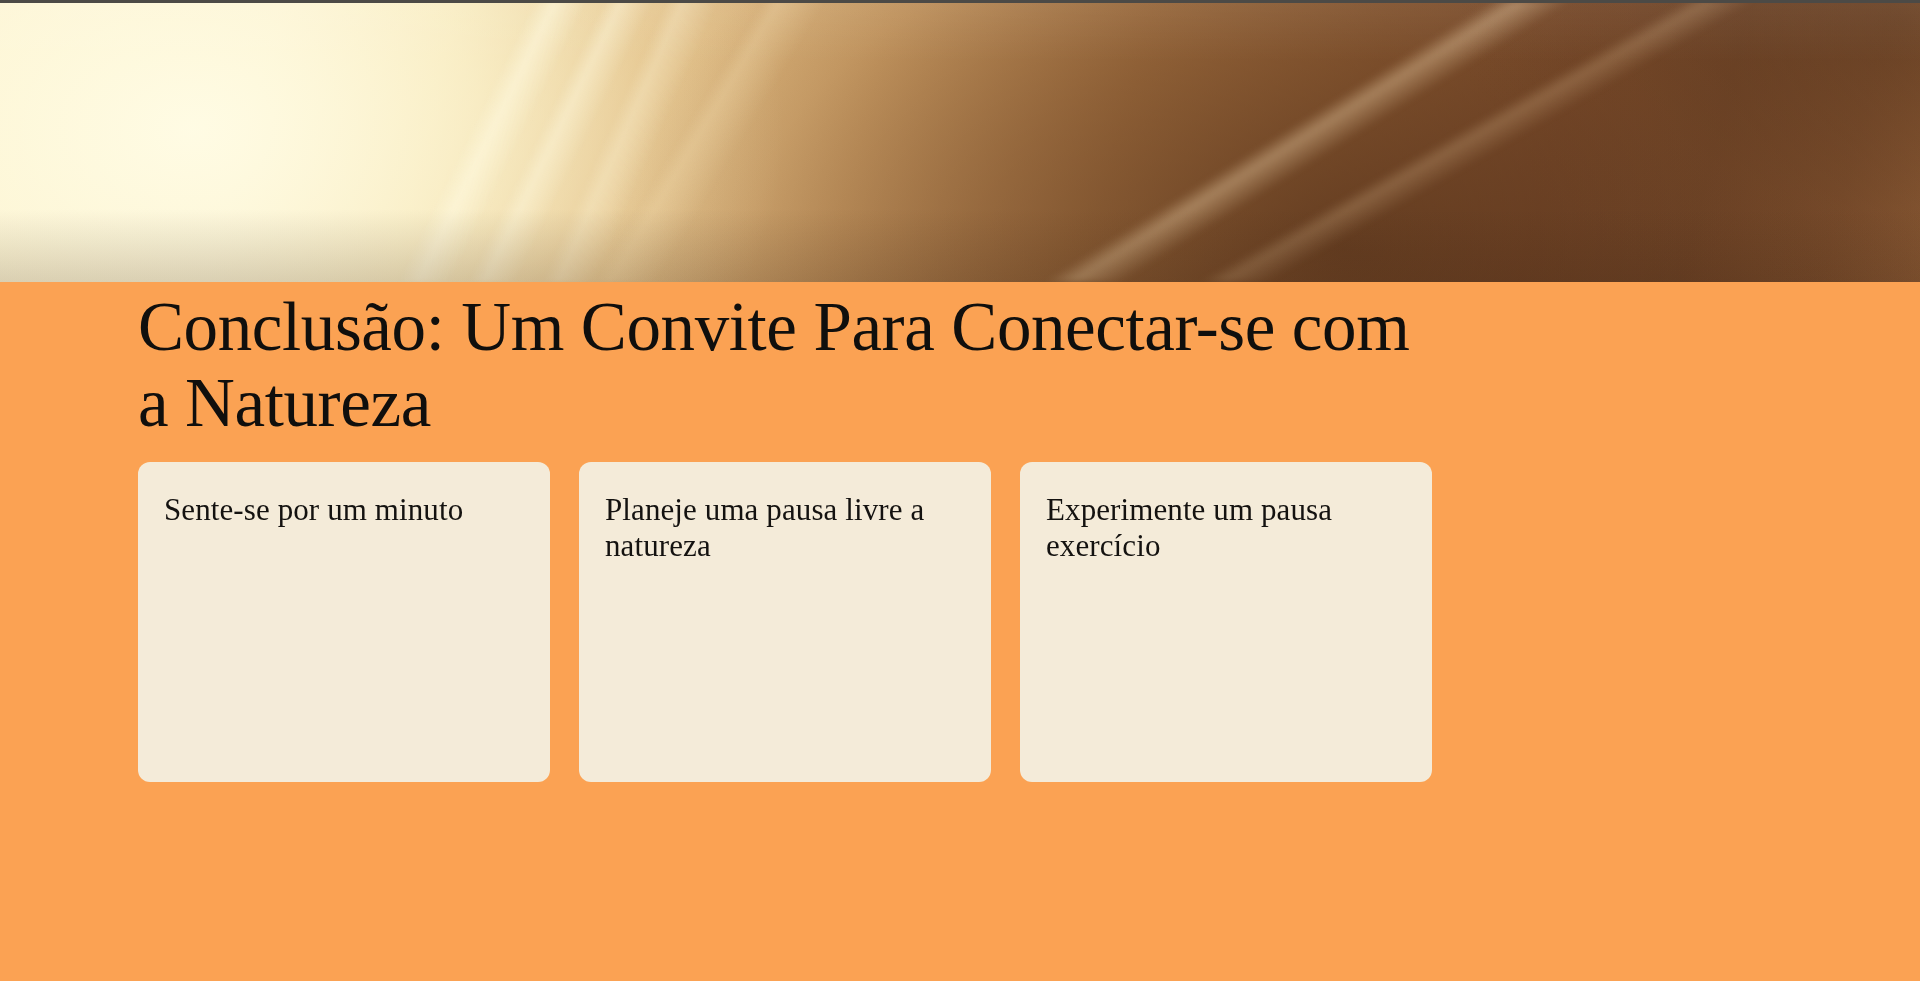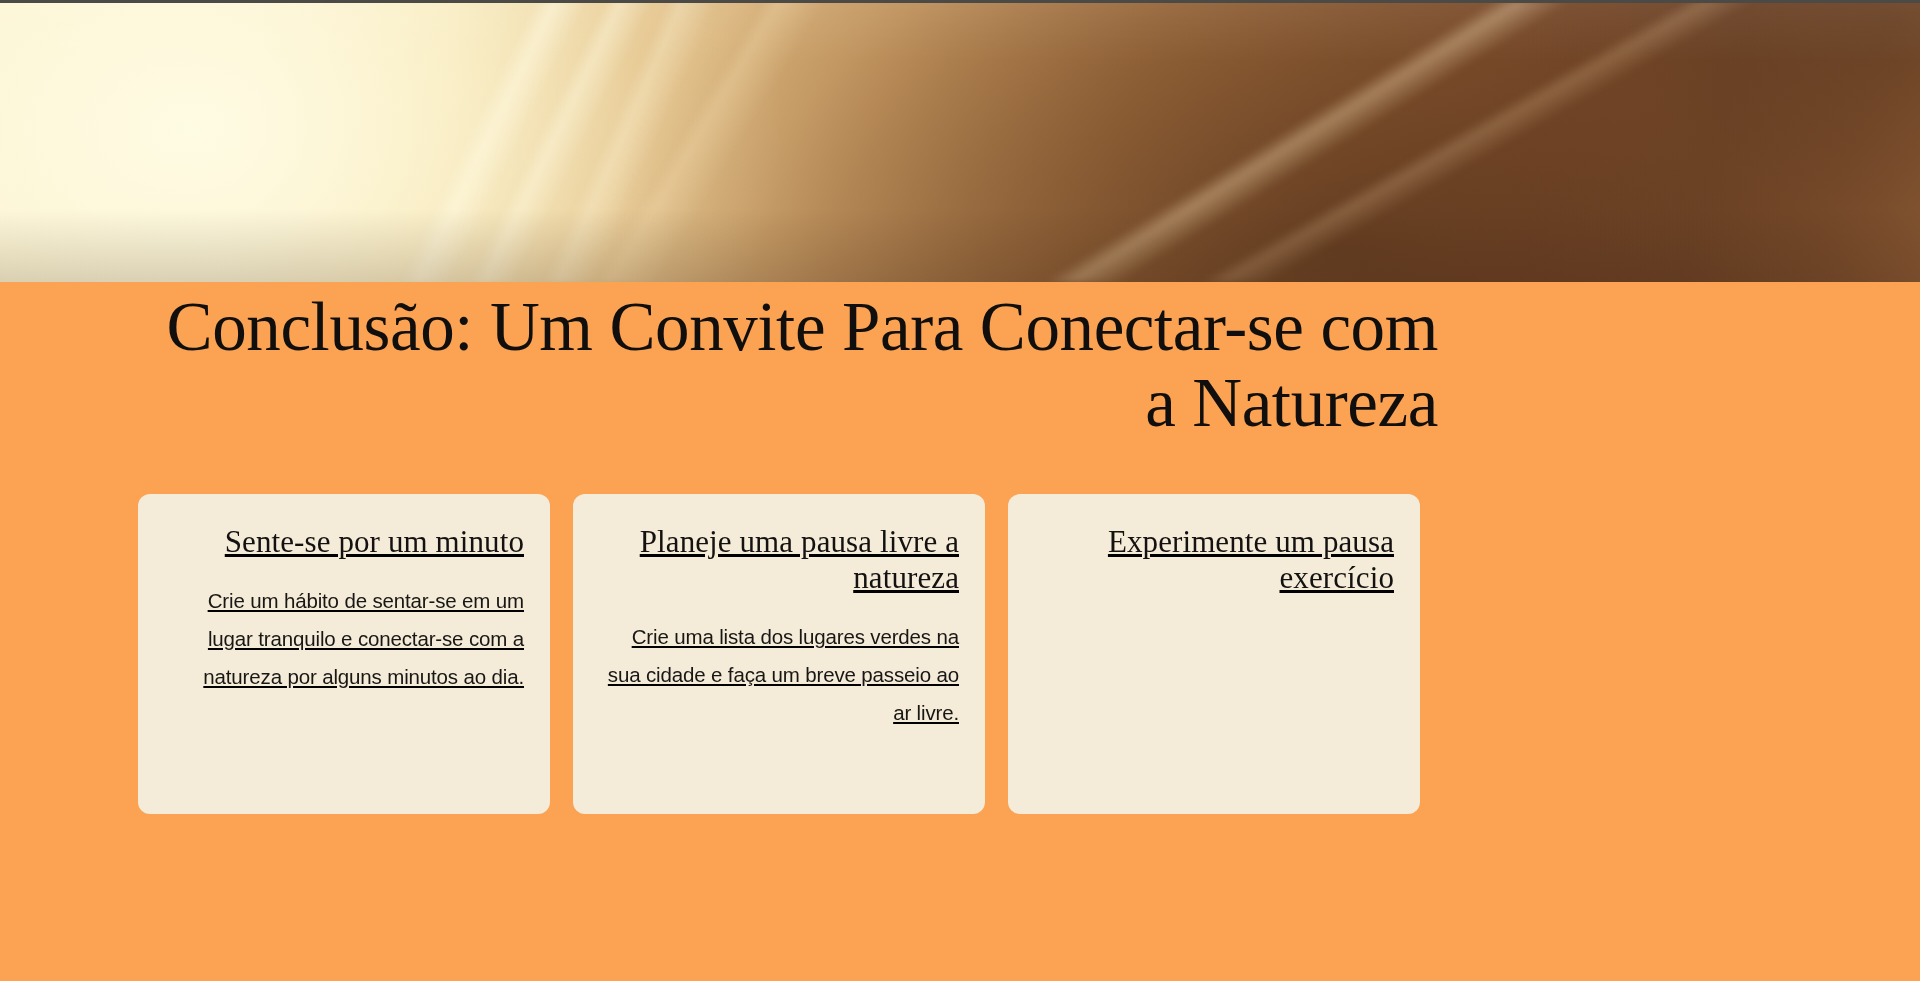--- a/index.html
+++ b/index.html
@@ -13,21 +13,20 @@
     font-family: "Liberation Sans", sans-serif;
     background: #FBA253;
   }
 
   .page {
     position: relative;
     width: 1920px;
     height: 981px;
     display: flex;
     flex-direction: column;
-    text-align: right;
   }
 
   
   .hero {
     position: relative;
     width: 100%;
     height: 282px;
     flex: 0 0 282px;
     overflow: hidden;
     background: #C08B52;
@@ -119,23 +118,22 @@
     line-height: 1.10;
     letter-spacing: -0.4px;
     color: #100f0d;
     max-width: 1300px;
   }
 
   
   .cards {
     display: grid;
     grid-template-columns: repeat(3, 412px);
-    gap: 23px;
-    margin-top: 52px;
-    text-decoration: underline;
+    gap: 29px;
+    margin-top: 20px;
   }
 
   .card {
     background: #F4EBD9;
     border-radius: 12px;
     padding: 30px 26px 28px 26px;
     min-height: 320px;
   }
 
   .card-title {
@@ -174,26 +172,24 @@
   </div>
 
   <div class="panel">
 
     <h1 class="section-title">Conclusão: Um Convite Para Conectar-se com a Natureza</h1>
 
     <div class="cards">
 
       <div class="card">
         <h2 class="card-title">Sente-se por um minuto</h2>
-        <p class="card-body">Crie um hábito de sentar-se em um lugar tranquilo e conectar-se com a natureza por alguns minutos ao dia.</p>
       </div>
 
       <div class="card">
         <h2 class="card-title">Planeje uma pausa livre a natureza</h2>
-        <p class="card-body">Crie uma lista dos lugares verdes na sua cidade e faça um breve passeio ao ar livre.</p>
       </div>
 
       <div class="card">
         <h2 class="card-title">Experimente um pausa exercício</h2>
       </div>
 
     </div>
   </div>
 </div>
 

